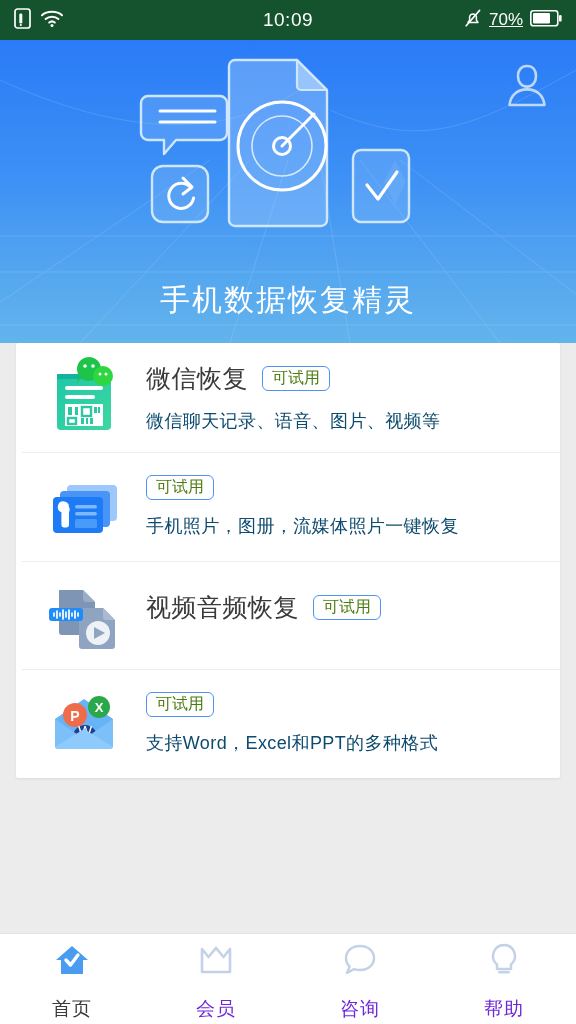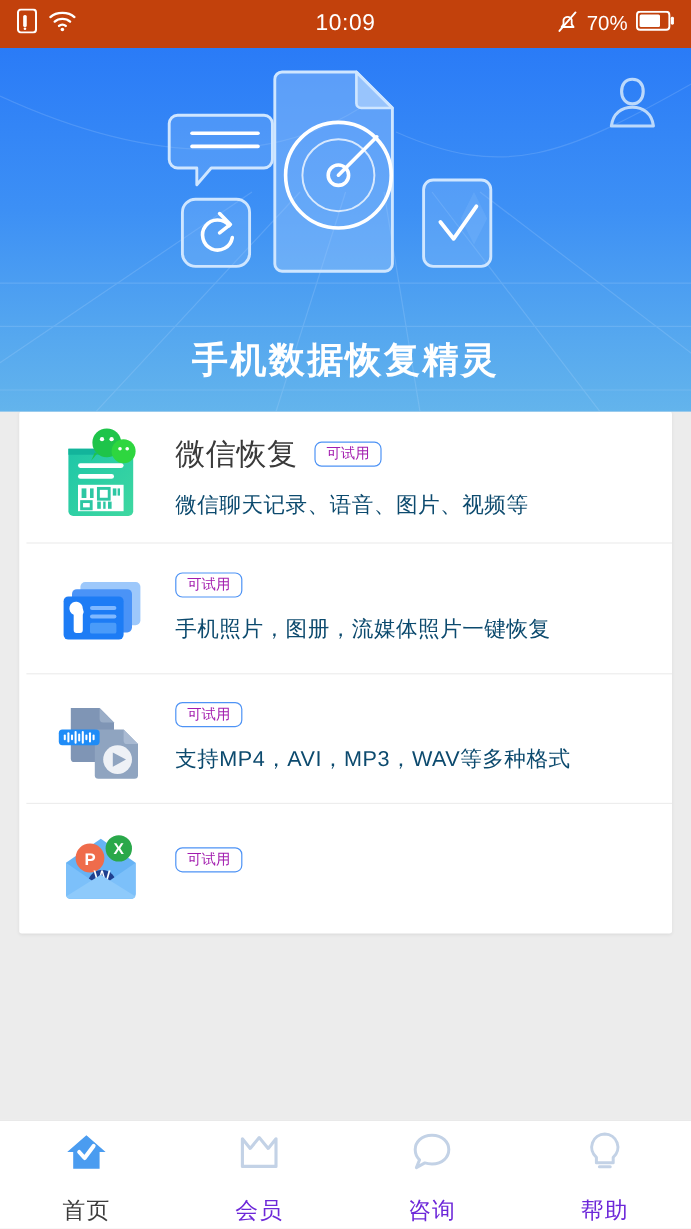--- a/index.html
+++ b/index.html
@@ -12,36 +12,36 @@
   #screen {
     position: relative;
     width: 576px; height: 1024px;
     background: #ececec;
     display: flex; flex-direction: column;
   }
 
   
   .statusbar {
     height: 40px; flex: 0 0 40px;
-    background: #c2410c;
+    background: #14532d;
     display: flex; align-items: center;
     padding: 0 14px;
     color: #ffffff;
     position: relative;
     z-index: 5;
   }
   .sb-left { display: flex; align-items: center; gap: 9px; }
   .sb-right { display: flex; align-items: center; gap: 7px; margin-left: auto; }
   .sb-time {
     position: absolute; left: 0; right: 0; top: 0;
     height: 40px; line-height: 40px; text-align: center;
     font-size: 19px; letter-spacing: .5px;
     pointer-events: none;
   }
-  .sb-batt-text { font-size: 17px; }
+  .sb-batt-text { font-size: 17px; text-decoration: underline; }
 
   
   .hero {
     position: relative;
     flex: 0 0 303px;
     background: linear-gradient(180deg, #2a7bf7 0%, #3d90f5 45%, #56a8ef 80%, #63b4ec 100%);
     overflow: hidden;
   }
   .hero-grid { position: absolute; inset: 0; opacity: .38; }
   .avatar-btn {
@@ -53,21 +53,21 @@
     position: absolute; left: 0; right: 0; top: 14px;
     height: 180px;
     display: flex; justify-content: center;
   }
   .hero-title {
     position: absolute; left: 0; right: 0; top: 240px;
     text-align: center;
     color: #ffffff;
     font-size: 30px;
     letter-spacing: 2px;
-    font-weight: 700;
+    font-weight: 400;
   }
 
   
   .card-wrap { flex: 1 1 auto; padding: 0 16px; overflow: hidden; }
   .card {
     background: #ffffff;
     width: 100%;
     height: 435px;
     border-radius: 2px;
     box-shadow: 0 1px 3px rgba(0,0,0,.07);
@@ -90,22 +90,22 @@
     display: flex; align-items: center; justify-content: center;
     margin-right: 16px;
   }
   .feat-text { flex: 1 1 auto; min-width: 0; }
   .feat-title-row { display: flex; align-items: center; gap: 14px; margin-bottom: 14px; }
   .feat-title {
     font-size: 25px; color: #3a3a3a; letter-spacing: .5px; white-space: nowrap;
   }
   .badge {
     border: 1px solid #4e93f5;
-    color: #a21caf;
-    font-size: 12px;
+    color: #4d7c0f;
+    font-size: 16px;
     border-radius: 6px;
     padding: 3px 9px 4px;
     line-height: 1;
     white-space: nowrap;
   }
   .feat-sub {
     font-size: 18px; color: #0c4a6e; letter-spacing: .4px; white-space: nowrap;
   }
 
   
@@ -315,23 +315,23 @@
               <line x1="25" y1="40" x2="25" y2="45"></line>
                 <line x1="28" y1="38" x2="28" y2="47"></line>
               <line x1="31" y1="41" x2="31" y2="44"></line>
                 <line x1="34" y1="39" x2="34" y2="46"></line>
               <line x1="37" y1="41" x2="37" y2="44"></line>
             </g>
           </svg>
         </div>
         <div class="feat-text">
           <div class="feat-title-row">
+            <span class="feat-title">视频音频恢复</span>
             <span class="badge">可试用</span>
           </div>
-          <div class="feat-sub">支持MP4，AVI，MP3，WAV等多种格式</div>
         </div>
       </div>
 
       <div class="feature">
         <div class="feat-icon">
           <svg width="86" height="86" viewBox="0 0 86 86">
             <path d="M14 38 L43 18 L72 38 v26 a4 4 0 0 1-4 4 H18 a4 4 0 0 1-4-4 Z" fill="#66b3f5"></path>
             <circle cx="58" cy="26" r="11" fill="#2aa84a"></circle>
             <text x="58" y="31" font-size="13" fill="#ffffff" text-anchor="middle" font-family="Liberation Sans, sans-serif" font-weight="bold">X</text>
             <circle cx="34" cy="34" r="12" fill="#ef6c4b"></circle>
@@ -339,20 +339,21 @@
             <path d="M32 56 a12 12 0 0 1 24 0 Z" fill="#1f3f8f"></path>
             <text x="44" y="55" font-size="15" fill="#ffffff" text-anchor="middle" font-family="Liberation Sans, sans-serif">W</text>
             <path d="M14 38 L43 58 L72 38 v26 a4 4 0 0 1-4 4 H18 a4 4 0 0 1-4-4 Z" fill="#7cc0fa"></path>
             <path d="M14 66 L43 48 L72 66 a4 4 0 0 1-4 2 H18 a4 4 0 0 1-4-2 Z" fill="#8ecafb"></path>
           </svg>
         </div>
         <div class="feat-text">
           <div class="feat-title-row">
             <span class="badge">可试用</span>
           </div>
+          <div class="feat-sub">支持Word，Excel和PPT的多种格式</div>
         </div>
       </div>
 
     </div>
   </div>
 
   <div class="nav">
 
     <div class="nav-item active">
       <span class="nav-ico">

